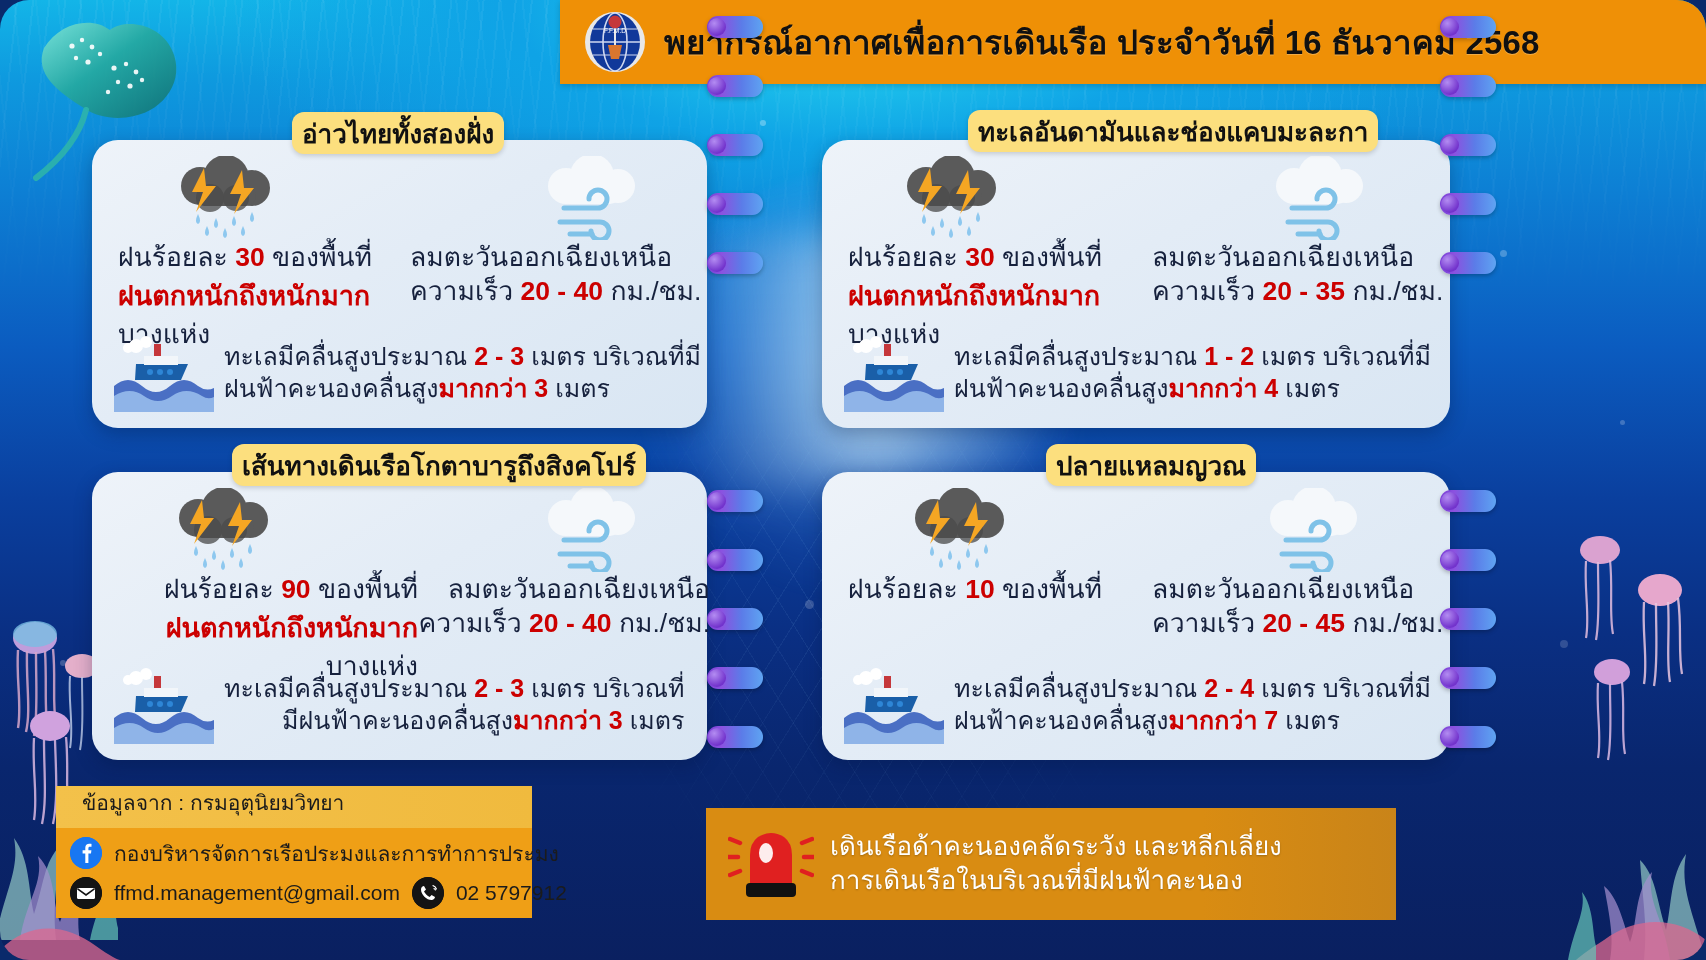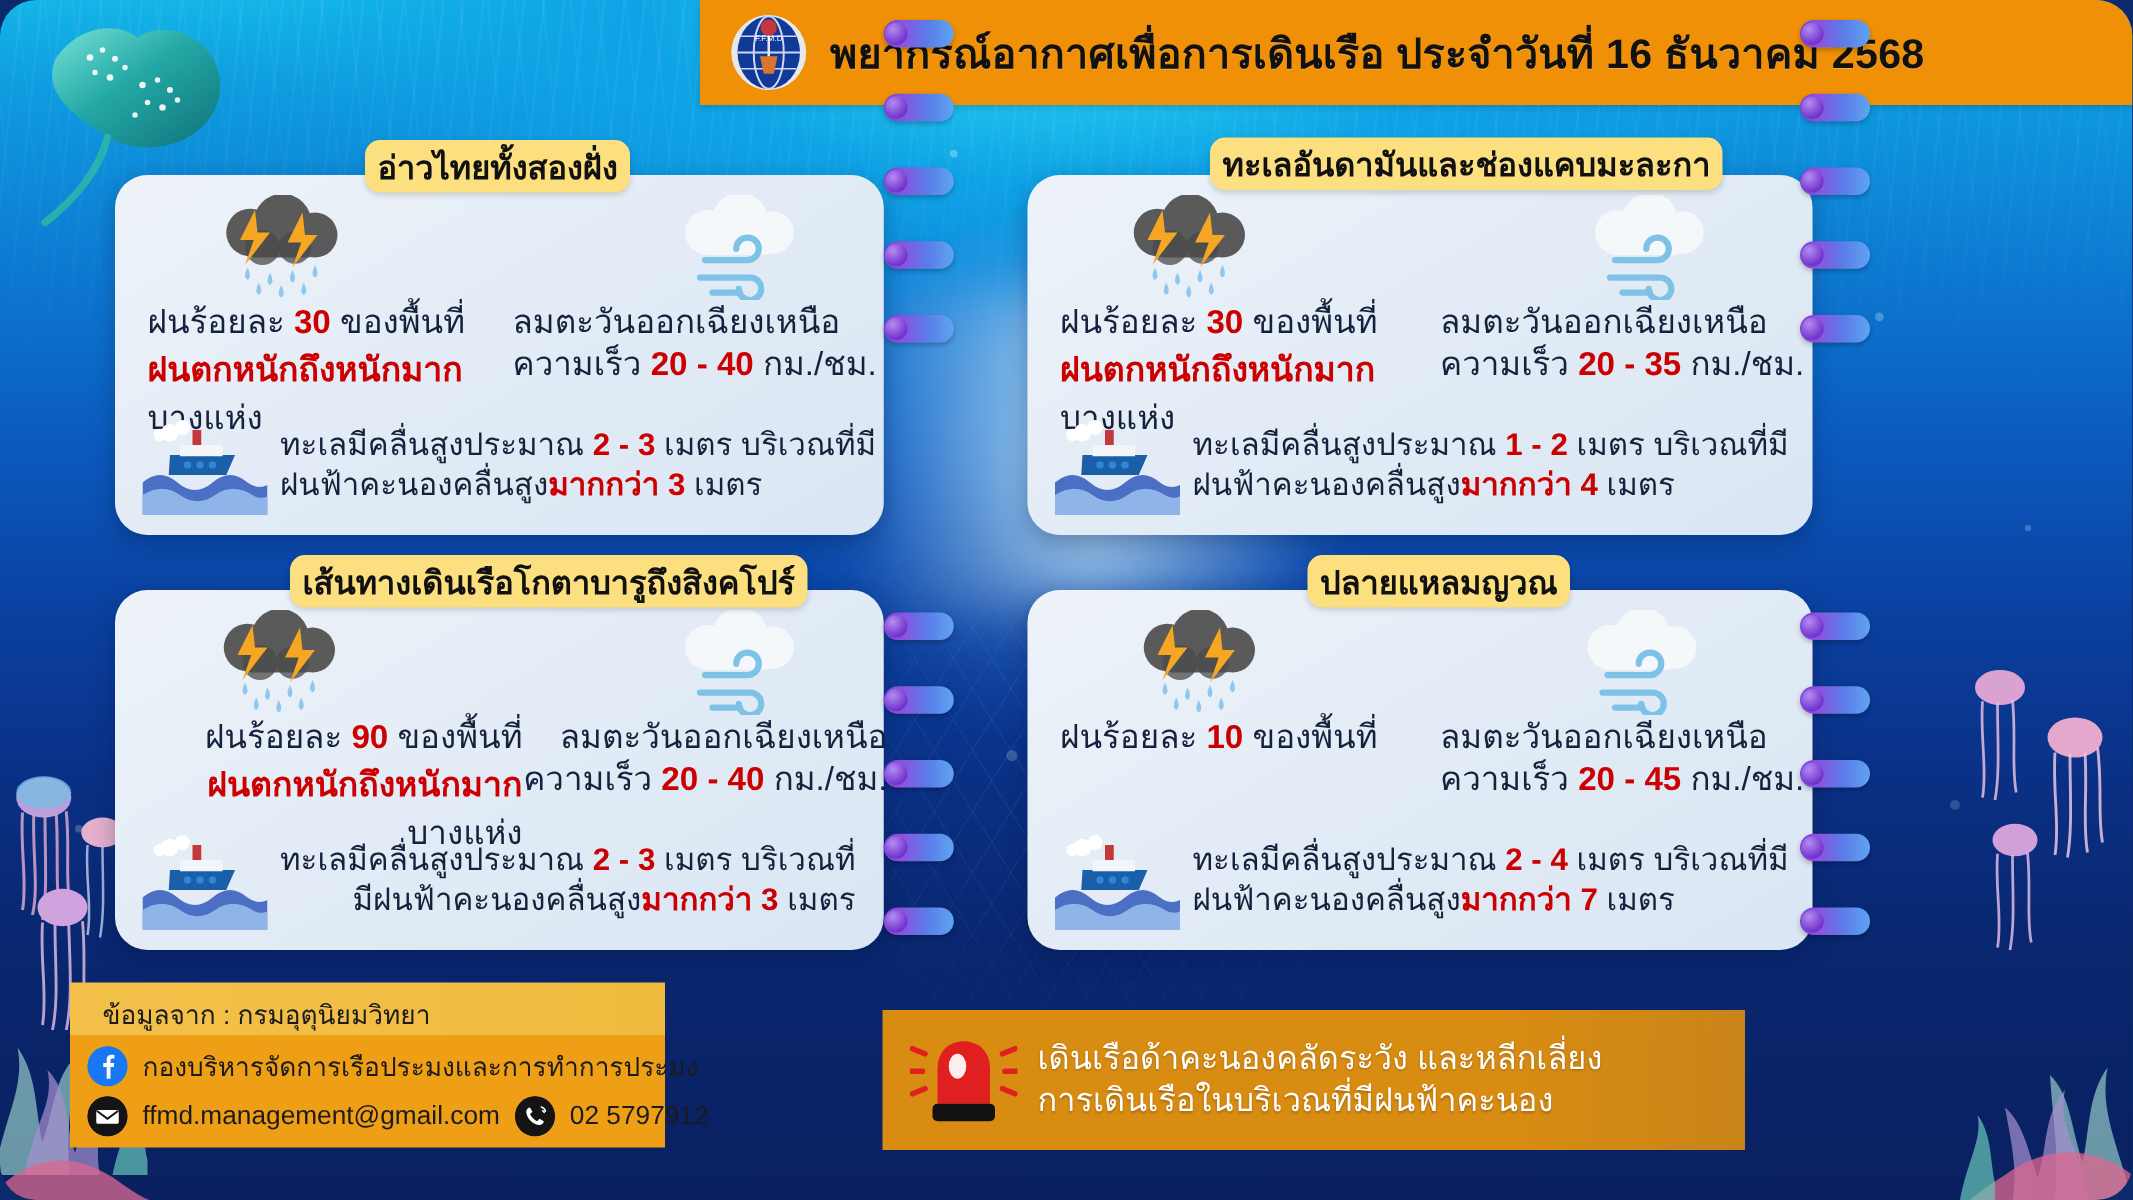--- a/index.html
+++ b/index.html
@@ -136,21 +136,21 @@
 
   .wave-row{ position:absolute; left:22px; bottom:16px; right:16px; display:flex; align-items:flex-end; gap:10px; }
   .boat{ width:100px; height:78px; flex:0 0 100px; position:relative; }
   .wave-txt{ padding-bottom:8px; }
   .wave-txt .ln{ color:#16213d; font-size:25px; line-height:1.26; white-space:nowrap; }
 
   
   .footer-left{
     position:absolute; left:56px; top:786px; width:476px; height:42px;
     background:linear-gradient(90deg,#f3c14a 0%, #f0ba3e 100%);
-    display:flex; align-items:flex-end; padding-left:26px;
+    display:flex; align-items:flex-start; padding-left:26px;
   }
   .footer-left2{
     position:absolute; left:56px; top:828px; width:476px; height:90px;
     background:#ef9f16; padding:5px 0 0 14px;
   }
   .foot-txt{ color:#1b1b1b; font-size:21px; white-space:nowrap; }
   .foot-row{ display:flex; align-items:center; gap:12px; height:40px; }
   .circ{ width:32px; height:32px; border-radius:50%; flex:0 0 32px; position:relative; }
   .fb{ background:#1877f2; }
   .mail{ background:#141414; }

